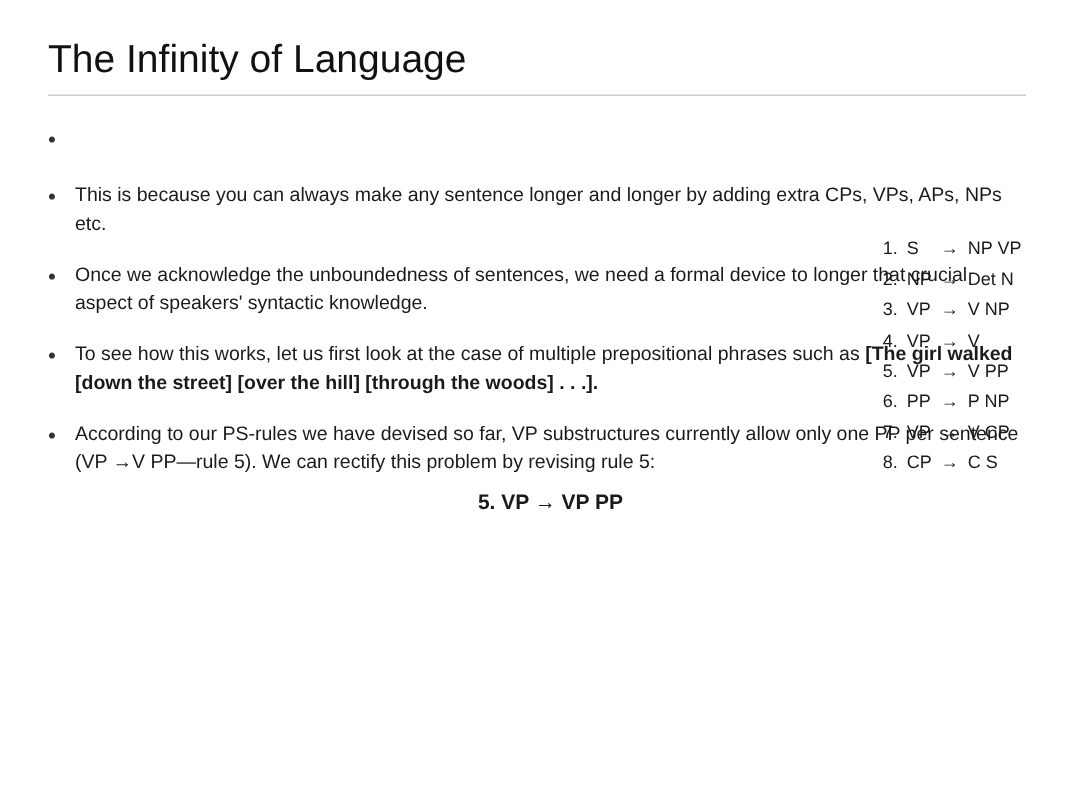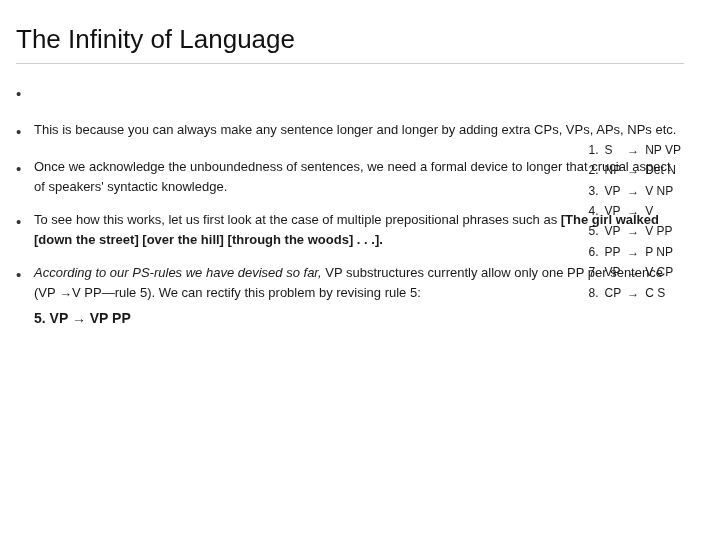--- a/index.html
+++ b/index.html
@@ -6,21 +6,21 @@
     body {
       width: 720px;
       height: 540px;
       background: #ffffff;
       font-family: Arial, sans-serif;
       font-size: 13px;
       color: #1a1a1a;
       overflow: hidden;
     }
     .page {
-      padding: 24px 36px 20px 16px;
+      padding: 24px 36px 20px 32px;
       position: relative;
     }
     .title {
       font-size: 26px;
       font-weight: normal;
       margin-bottom: 18px;
       color: #111;
       border-bottom: 1px solid #ccc;
       padding-bottom: 8px;
     }
@@ -40,23 +40,23 @@
       padding-top: 1px;
       color: #333;
     }
     .bullet-text {
       flex: 1;
     }
     .bold-phrase {
       font-weight: bold;
     }
     .italic-phrase {
-      font-style: italic;
     }
     .rule-display {
+      text-align: center;
       margin-top: 6px;
       font-size: 14px;
     }
     .rules-table {
       position: absolute;
       right: 36px;
       bottom: 60px;
       font-size: 12px;
       line-height: 1.7;
     }

